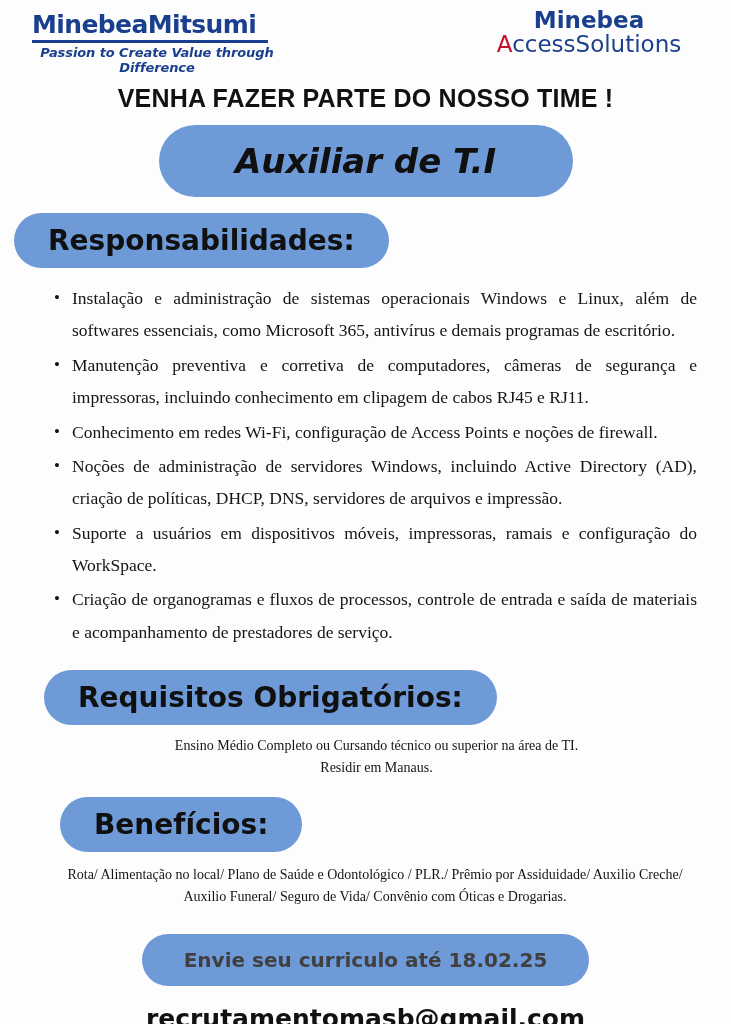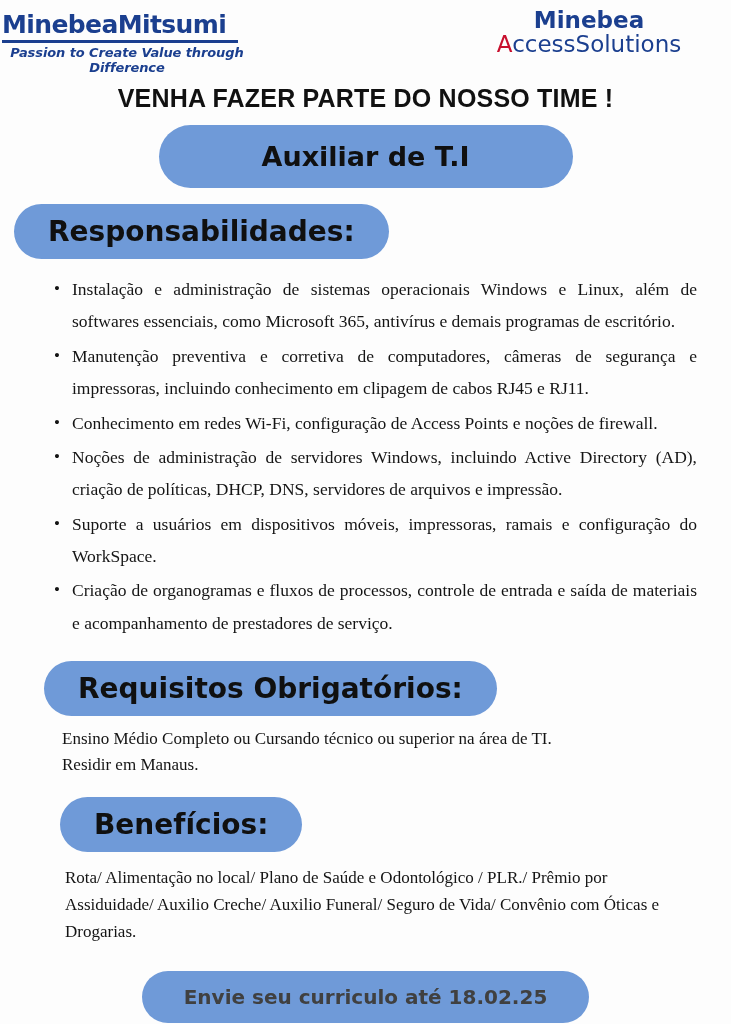--- a/index.html
+++ b/index.html
@@ -22,21 +22,21 @@
     box-sizing: border-box;
   }
 
   
   .header {
     position: relative;
     height: 78px;
   }
   .logo-left {
     position: absolute;
-    left: 2px;
+    left: 32px;
     top: 12px;
     width: 250px;
   }
   .logo-left .brand {
     font-family: "DejaVu Sans", sans-serif;
     font-weight: bold;
     font-size: 25px;
     letter-spacing: -0.6px;
     color: #1b3f8f;
     line-height: 1;
@@ -95,25 +95,26 @@
   .pill {
     background: #6f9ad8;
     color: #101010;
     border-radius: 36px;
     font-family: "DejaVu Sans", sans-serif;
     font-weight: bold;
     display: inline-block;
     text-align: center;
   }
   .pill-title {
-    font-size: 27px;
+    font-size: 34px;
     padding: 16px 62px;
     margin: 12px auto 0 auto;
     display: block;
     width: 290px;
+    font-style: italic;
   }
   .center { text-align: center; }
 
   .pill-section {
     font-size: 28px;
     padding: 11px 34px;
     border-radius: 34px;
   }
   .sec-resp-wrap { margin: 16px 0 0 14px; }
   .sec-req-wrap { margin: 22px 0 0 44px; }
@@ -139,25 +140,25 @@
     content: "\2022";
     position: absolute;
     left: 2px;
     top: 0;
     font-size: 17px;
     color: #141414;
   }
 
   .para {
     font-family: "Liberation Serif", serif;
-    font-size: 17px;
+    font-size: 14px;
     color: #141414;
     line-height: 1.55;
     margin: 10px 40px 0 62px;
-    text-align: left;
+    text-align: center;
   }
   .para.benefits {
     margin: 12px 46px 0 65px;
     line-height: 1.6;
   }
 
   
   .cta-wrap {
     text-align: center;
     margin-top: 26px;

